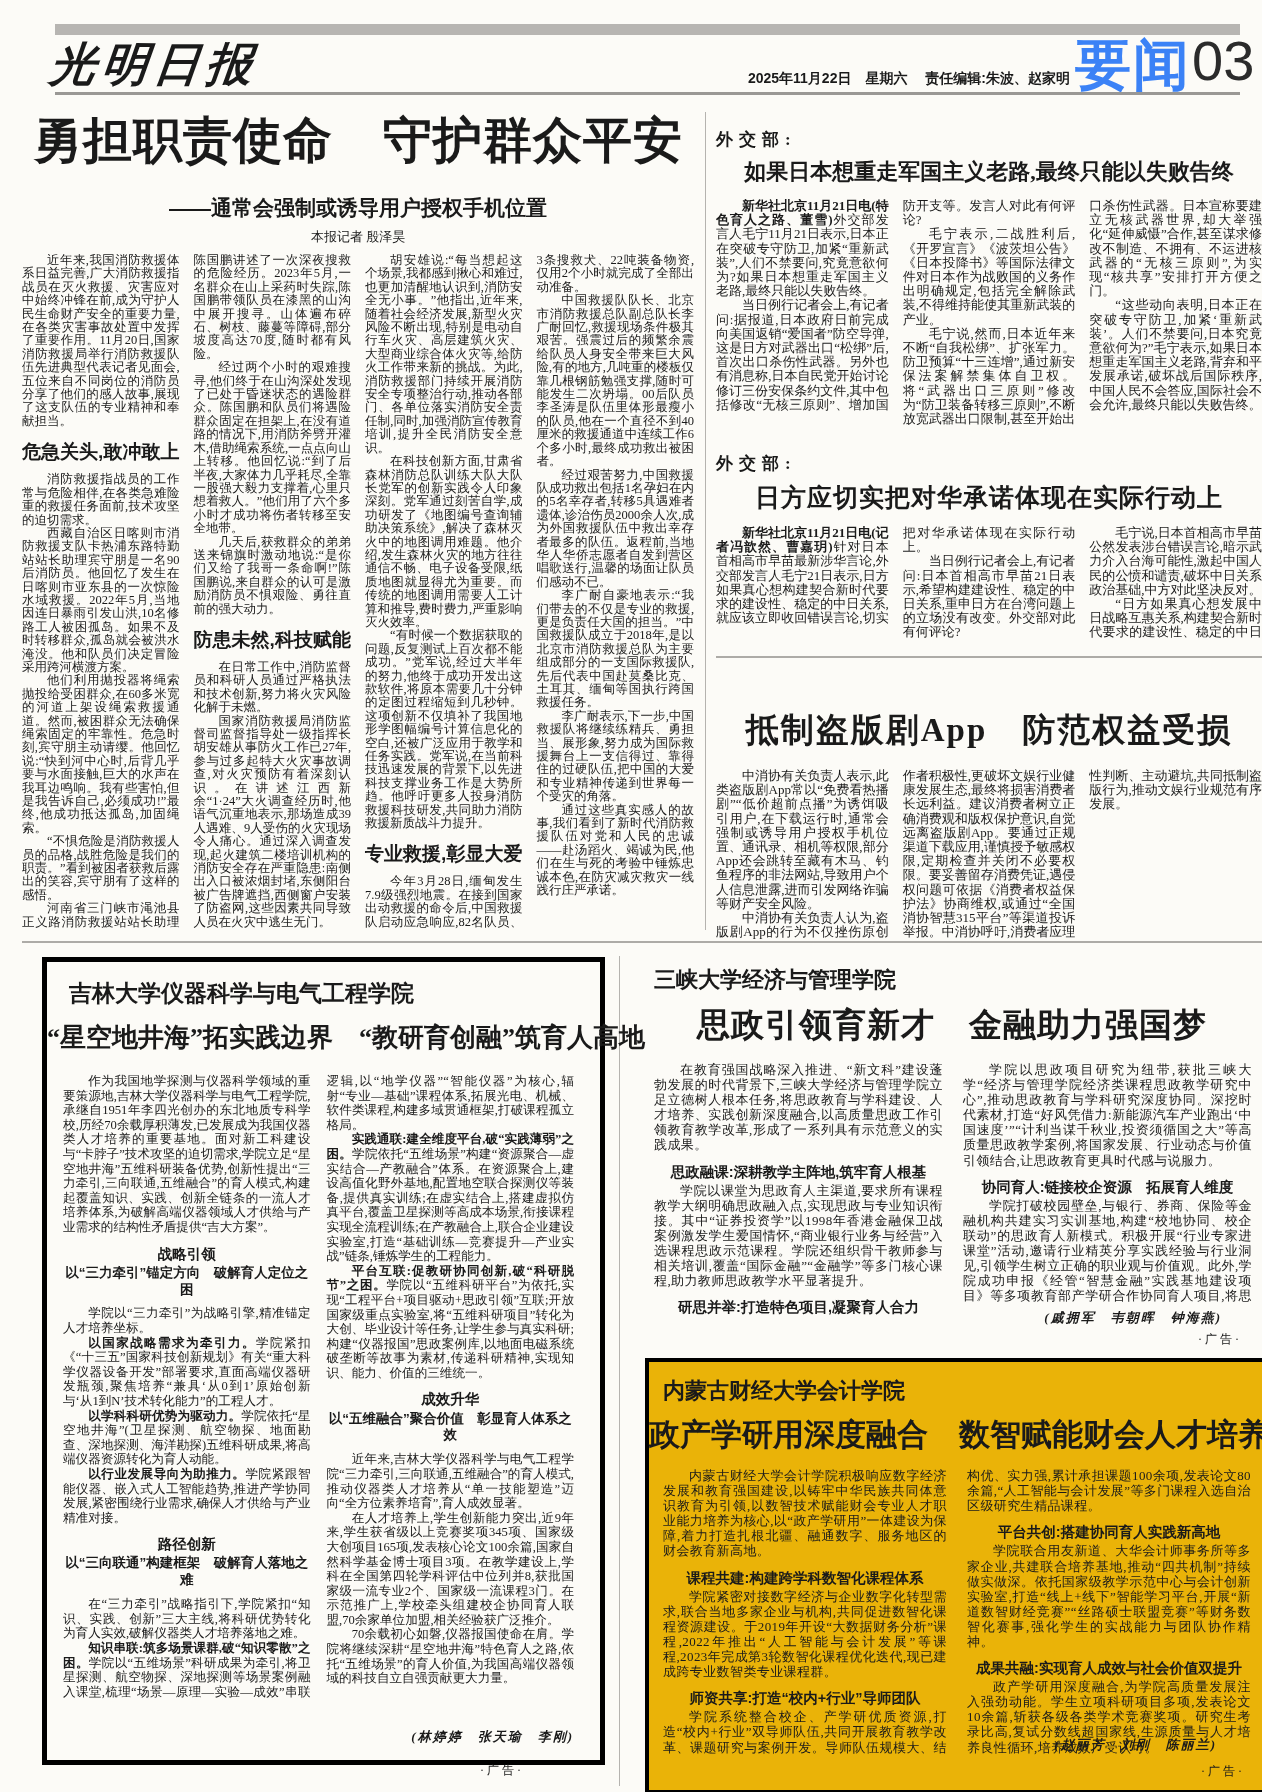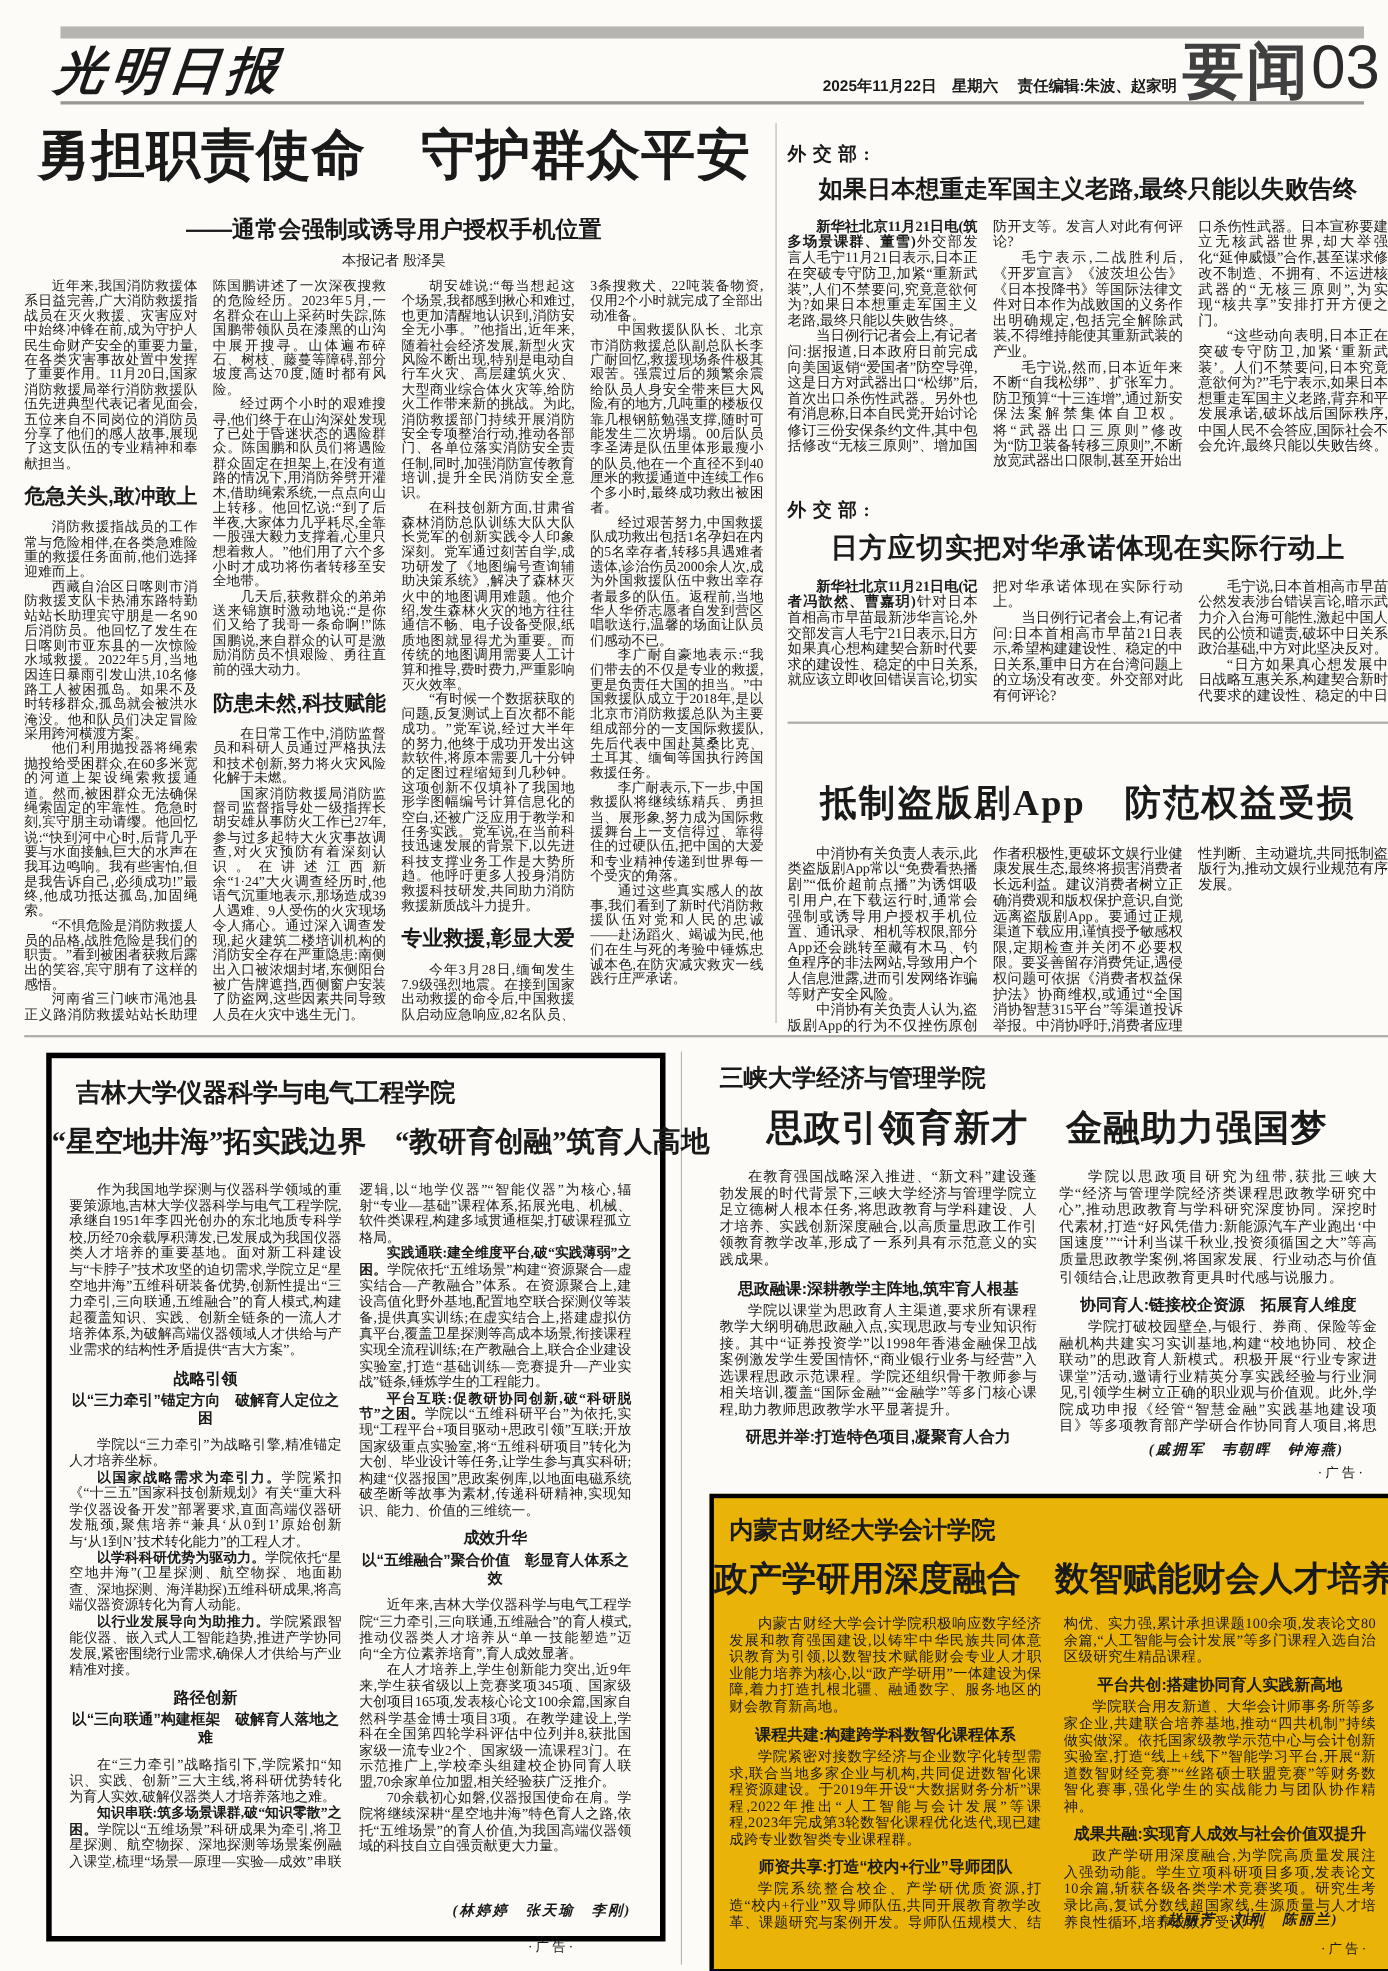--- a/index.html
+++ b/index.html
@@ -6,21 +6,21 @@
   #page{position:relative;width:1262px;height:1792px;background:#fcfbf7;color:#1a1a1a;
         font-family:"Liberation Serif","DejaVu Serif",serif;overflow:hidden;}
   .abs{position:absolute;}
   
   #topbar{left:55px;top:24px;width:1185px;height:11px;background:#b7b5b2;}
   #mast-rule{left:55px;top:92px;width:1185px;height:3px;background:#9a9895;}
   #paper-name{left:50px;top:34px;font-size:46px;font-weight:bold;font-style:italic;
               letter-spacing:6px;transform:skewX(-6deg);}
   #dateline{left:660px;top:70px;width:410px;font-size:14px;font-weight:bold;
             font-family:"Liberation Sans",sans-serif;text-align:right;white-space:nowrap;}
-  #section-name{left:1075px;top:28px;font-size:56px;font-weight:bold;color:#404040;
+  #section-name{left:1075px;top:28px;font-size:56px;font-weight:bold;color:#3b82f6;
                 font-family:"Liberation Sans",sans-serif;letter-spacing:2px;}
   #page-number{left:1192px;top:28px;font-size:56px;color:#2b2b2b;font-family:"Liberation Sans",sans-serif;}
   
   .vrule{width:1px;background:#b5b3af;}
   .hrule{height:2px;background:#adaba7;}
   
   #main-art{left:22px;top:108px;width:672px;height:822px;}
   #main-title{width:100%;text-align:center;font-size:49px;font-weight:bold;letter-spacing:1px;white-space:nowrap;}
   #main-subtitle{top:86px;width:100%;text-align:center;font-size:21px;font-weight:bold;
                  font-family:"Liberation Sans",sans-serif;}
@@ -92,21 +92,21 @@
   <div class="abs" id="page-number">03</div>
   <div class="abs" id="mast-rule"></div>
 
   <div class="abs" id="main-art">
     <div class="abs" id="main-title">勇担职责使命　守护群众平安</div>
     <div class="abs" id="main-subtitle">——通常会强制或诱导用户授权手机位置</div>
     <div class="abs" id="main-byline">本报记者 殷泽昊</div>
     <div class="abs" id="main-body">
         <p class="para">近年来,我国消防救援体系日益完善,广大消防救援指战员在灭火救援、灾害应对中始终冲锋在前,成为守护人民生命财产安全的重要力量,在各类灾害事故处置中发挥了重要作用。11月20日,国家消防救援局举行消防救援队伍先进典型代表记者见面会,五位来自不同岗位的消防员分享了他们的感人故事,展现了这支队伍的专业精神和奉献担当。</p>
         <div class="sub">危急关头,敢冲敢上</div>
-        <p class="para">消防救援指战员的工作常与危险相伴,在各类急难险重的救援任务面前,他们选择迎难而上。</p>
+        <p class="para">消防救援指战员的工作常与危险相伴,在各类急难险重的救援任务面前,技术攻坚的迫切需求。</p>
         <p class="para">西藏自治区日喀则市消防救援支队卡热浦东路特勤站站长助理宾守朋是一名90后消防员。他回忆了发生在日喀则市亚东县的一次惊险水域救援。2022年5月,当地因连日暴雨引发山洪,10名修路工人被困孤岛。如果不及时转移群众,孤岛就会被洪水淹没。他和队员们决定冒险采用跨河横渡方案。</p>
         <p class="para">他们利用抛投器将绳索抛投给受困群众,在60多米宽的河道上架设绳索救援通道。然而,被困群众无法确保绳索固定的牢靠性。危急时刻,宾守朋主动请缨。他回忆说:“快到河中心时,后背几乎要与水面接触,巨大的水声在我耳边鸣响。我有些害怕,但是我告诉自己,必须成功!”最终,他成功抵达孤岛,加固绳索。</p>
         <p class="para">“不惧危险是消防救援人员的品格,战胜危险是我们的职责。”看到被困者获救后露出的笑容,宾守朋有了这样的感悟。</p>
         <p class="para">河南省三门峡市渑池县正义路消防救援站站长助理陈国鹏讲述了一次深夜搜救的危险经历。2023年5月,一名群众在山上采药时失踪,陈国鹏带领队员在漆黑的山沟中展开搜寻。山体遍布碎石、树枝、藤蔓等障碍,部分坡度高达70度,随时都有风险。</p>
         <p class="para">经过两个小时的艰难搜寻,他们终于在山沟深处发现了已处于昏迷状态的遇险群众。陈国鹏和队员们将遇险群众固定在担架上,在没有道路的情况下,用消防斧劈开灌木,借助绳索系统,一点点向山上转移。他回忆说:“到了后半夜,大家体力几乎耗尽,全靠一股强大毅力支撑着,心里只想着救人。”他们用了六个多小时才成功将伤者转移至安全地带。</p>
         <p class="para">几天后,获救群众的弟弟送来锦旗时激动地说:“是你们又给了我哥一条命啊!”陈国鹏说,来自群众的认可是激励消防员不惧艰险、勇往直前的强大动力。</p>
         <div class="sub">防患未然,科技赋能</div>
         <p class="para">在日常工作中,消防监督员和科研人员通过严格执法和技术创新,努力将火灾风险化解于未燃。</p>
         <p class="para">国家消防救援局消防监督司监督指导处一级指挥长胡安雄从事防火工作已27年,参与过多起特大火灾事故调查,对火灾预防有着深刻认识。在讲述江西新余“1·24”大火调查经历时,他语气沉重地表示,那场造成39人遇难、9人受伤的火灾现场令人痛心。通过深入调查发现,起火建筑二楼培训机构的消防安全存在严重隐患:南侧出入口被浓烟封堵,东侧阳台被广告牌遮挡,西侧窗户安装了防盗网,这些因素共同导致人员在火灾中逃生无门。</p>
         <p class="para">胡安雄说:“每当想起这个场景,我都感到揪心和难过,也更加清醒地认识到,消防安全无小事。”他指出,近年来,随着社会经济发展,新型火灾风险不断出现,特别是电动自行车火灾、高层建筑火灾、大型商业综合体火灾等,给防火工作带来新的挑战。为此,消防救援部门持续开展消防安全专项整治行动,推动各部门、各单位落实消防安全责任制,同时,加强消防宣传教育培训,提升全民消防安全意识。</p>
@@ -121,21 +121,21 @@
         <p class="para">通过这些真实感人的故事,我们看到了新时代消防救援队伍对党和人民的忠诚——赴汤蹈火、竭诚为民,他们在生与死的考验中锤炼忠诚本色,在防灾减灾救灾一线践行庄严承诺。</p>
       </div>
   </div>
 
   <div class="abs vrule" id="vr-main"></div>
 
   <div class="abs rb" id="fm1">
     <div class="kicker">外交部:</div>
     <div class="fm-title">如果日本想重走军国主义老路,最终只能以失败告终</div>
     <div class="fm-body">
-        <p class="para"><span class="lead">新华社北京11月21日电(筑多场景课群、董雪)</span>外交部发言人毛宁11月21日表示,日本正在突破专守防卫,加紧“重新武装”,人们不禁要问,究竟意欲何为?如果日本想重走军国主义老路,最终只能以失败告终。</p>
+        <p class="para"><span class="lead">新华社北京11月21日电(特色育人之路、董雪)</span>外交部发言人毛宁11月21日表示,日本正在突破专守防卫,加紧“重新武装”,人们不禁要问,究竟意欲何为?如果日本想重走军国主义老路,最终只能以失败告终。</p>
         <p class="para">当日例行记者会上,有记者问:据报道,日本政府日前完成向美国返销“爱国者”防空导弹,这是日方对武器出口“松绑”后,首次出口杀伤性武器。另外也有消息称,日本自民党开始讨论修订三份安保条约文件,其中包括修改“无核三原则”、增加国防开支等。发言人对此有何评论?</p>
         <p class="para">毛宁表示,二战胜利后,《开罗宣言》《波茨坦公告》《日本投降书》等国际法律文件对日本作为战败国的义务作出明确规定,包括完全解除武装,不得维持能使其重新武装的产业。</p>
         <p class="para">毛宁说,然而,日本近年来不断“自我松绑”、扩张军力。防卫预算“十三连增”,通过新安保法案解禁集体自卫权。将“武器出口三原则”修改为“防卫装备转移三原则”,不断放宽武器出口限制,甚至开始出口杀伤性武器。日本宣称要建立无核武器世界,却大举强化“延伸威慑”合作,甚至谋求修改不制造、不拥有、不运进核武器的“无核三原则”,为实现“核共享”安排打开方便之门。</p>
         <p class="para">“这些动向表明,日本正在突破专守防卫,加紧‘重新武装’。人们不禁要问,日本究竟意欲何为?”毛宁表示,如果日本想重走军国主义老路,背弃和平发展承诺,破坏战后国际秩序,中国人民不会答应,国际社会不会允许,最终只能以失败告终。</p>
       </div>
   </div>
 
   <div class="abs rb" id="fm2">
     <div class="kicker">外交部:</div>
     <div class="fm-title">日方应切实把对华承诺体现在实际行动上</div>

